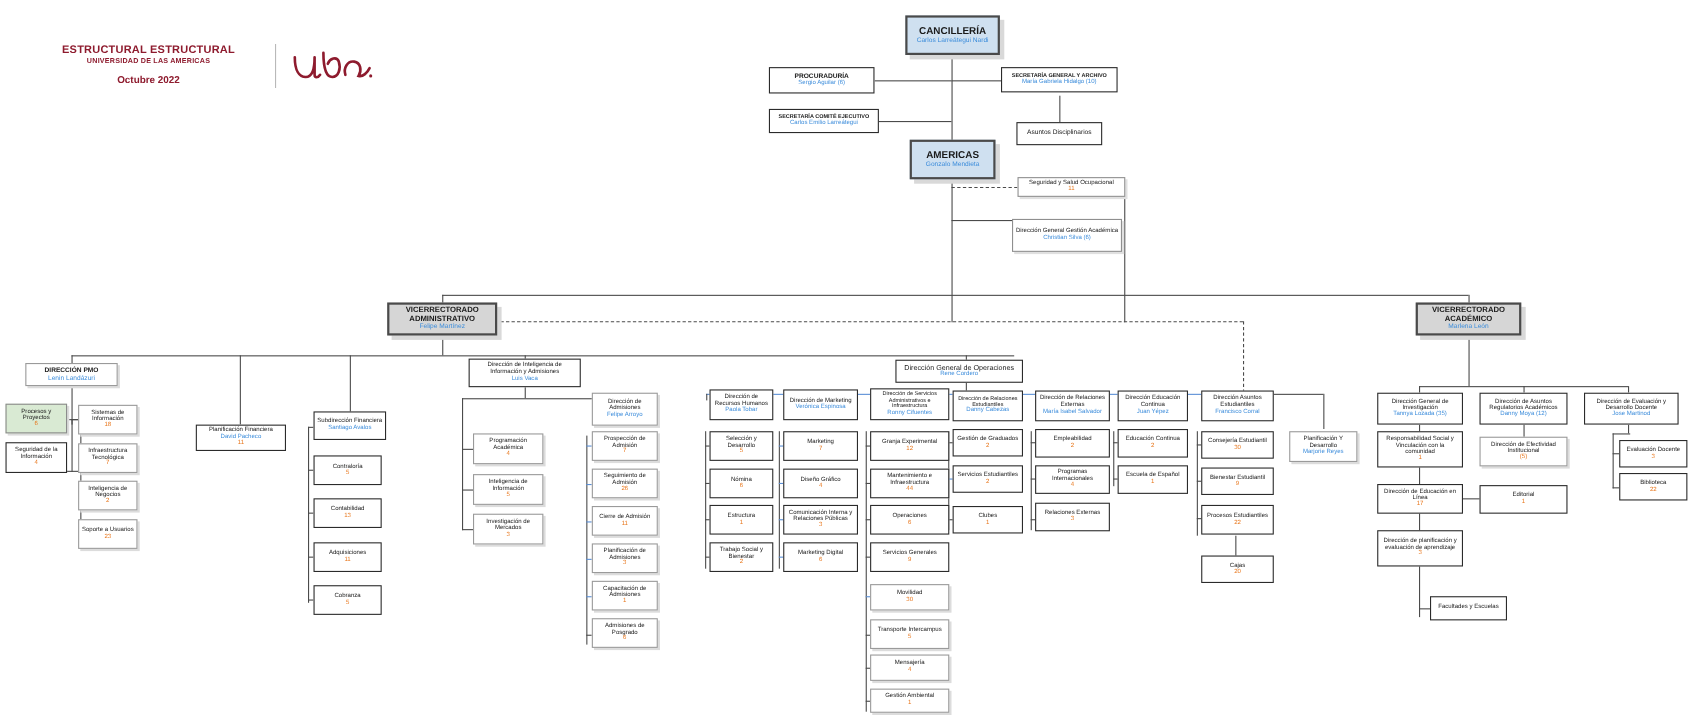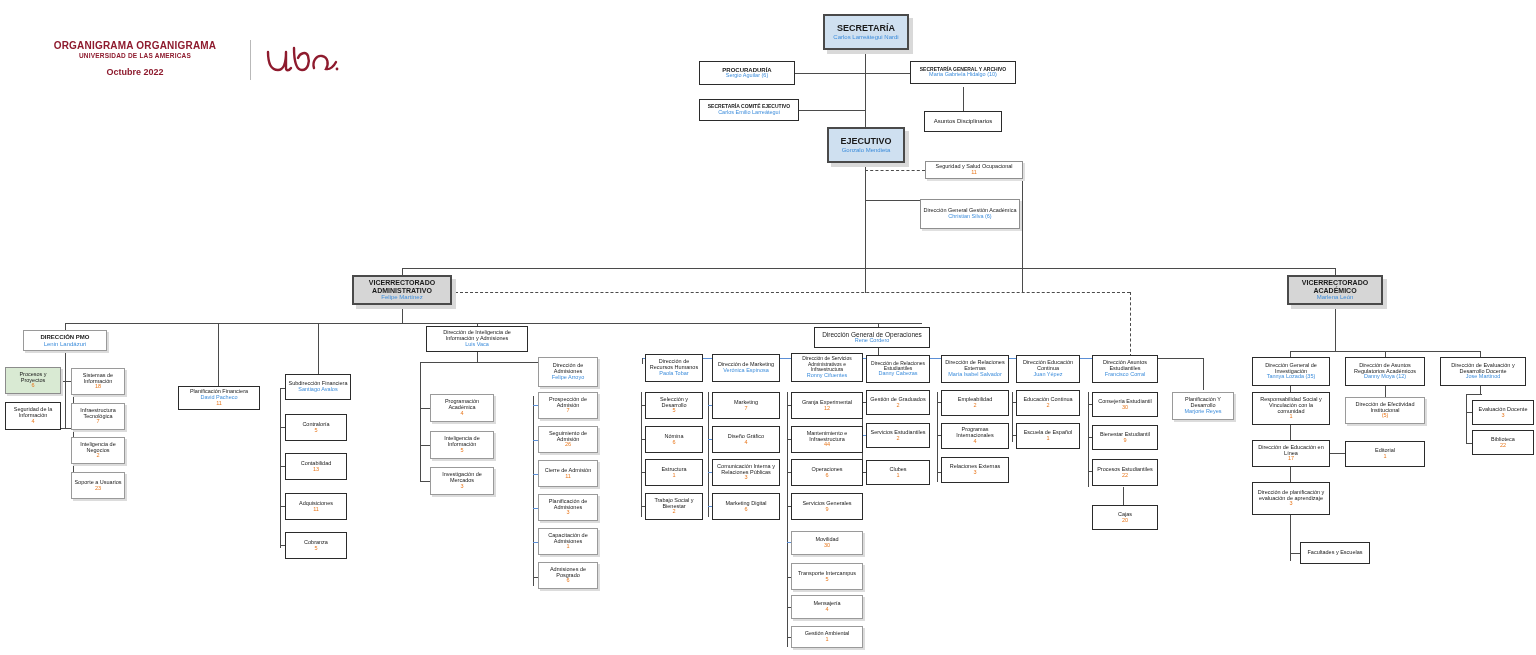--- a/index.html
+++ b/index.html
@@ -45,21 +45,21 @@
   #title .l3{font-size:9px;font-weight:bold;color:#8e1b2e;margin-top:8px;}
   #divider{position:absolute;left:250px;top:40px;width:1px;height:40px;background:#b9b9b9;}
   #logo{position:absolute;left:262px;top:44px;width:78px;height:34px;}
 </style>
 </head>
 <body>
 
 <div id="canvas">
 
   <div id="title">
-    <div class="l1">ORGANIGRAMA ORGANIGRAMA</div>
+    <div class="l1">ESTRUCTURAL ESTRUCTURAL</div>
     <div class="l2">UNIVERSIDAD DE LAS AMERICAS</div>
     <div class="l3">Octubre 2022</div>
   </div>
   <div id="divider"></div>
   <svg id="logo" viewBox="0 0 78 34">
     <path d="M6 8 C6 20, 10 26, 16 26 C22 26, 24 18, 24 8 M24 8 L24 24 C24 27, 27 27, 29 24
              M32 4 C32 16, 34 26, 40 26 C46 26, 48 18, 46 12 C44 7, 38 9, 36 14
              M52 24 C50 18, 54 11, 60 12 C66 13, 67 20, 64 25 C68 26, 72 22, 74 18" fill="none" stroke="#8e1b2e" stroke-width="2.4" stroke-linecap="round"></path>
     <circle cx="75" cy="25" r="1.4" fill="#8e1b2e"></circle>
   </svg>
@@ -201,26 +201,26 @@
   <div class="ln lv" style="left:1385px;top:386px;height:26px;"></div>
   <div class="ln lh" style="left:1290px;top:453px;width:60px;"></div>
 
   <div class="ln lv" style="left:1480px;top:386px;height:8px;"></div>
   <div class="ln lh" style="left:1466px;top:394px;width:16px;"></div>
   <div class="ln lv" style="left:1466px;top:394px;height:50px;"></div>
   <div class="ln lh" style="left:1466px;top:412px;width:6px;"></div>
   <div class="ln lh" style="left:1466px;top:443px;width:6px;"></div>
 
   <div class="node top" style="left:823px;top:14px;width:86px;height:36px;">
-    <div class="t s9 bold">SECRETARÍA</div>
+    <div class="t s9 bold">CANCILLERÍA</div>
     <div class="p s6">Carlos Larreátegui Nardi</div>
   </div>
 
   <div class="node top" style="left:827px;top:127px;width:78px;height:36px;">
-    <div class="t s9 bold">EJECUTIVO</div>
+    <div class="t s9 bold">AMERICAS</div>
     <div class="p s6">Gonzalo Mendieta</div>
   </div>
 
   <div class="node plain" style="left:699px;top:61px;width:96px;height:24px;">
     <div class="t s6 bold">PROCURADURÍA</div>
     <div class="p s55">Sergio Aguilar (6)</div>
   </div>
 
   <div class="node plain" style="left:910px;top:61px;width:106px;height:23px;">
     <div class="t s5 bold">SECRETARÍA GENERAL Y ARCHIVO</div>

